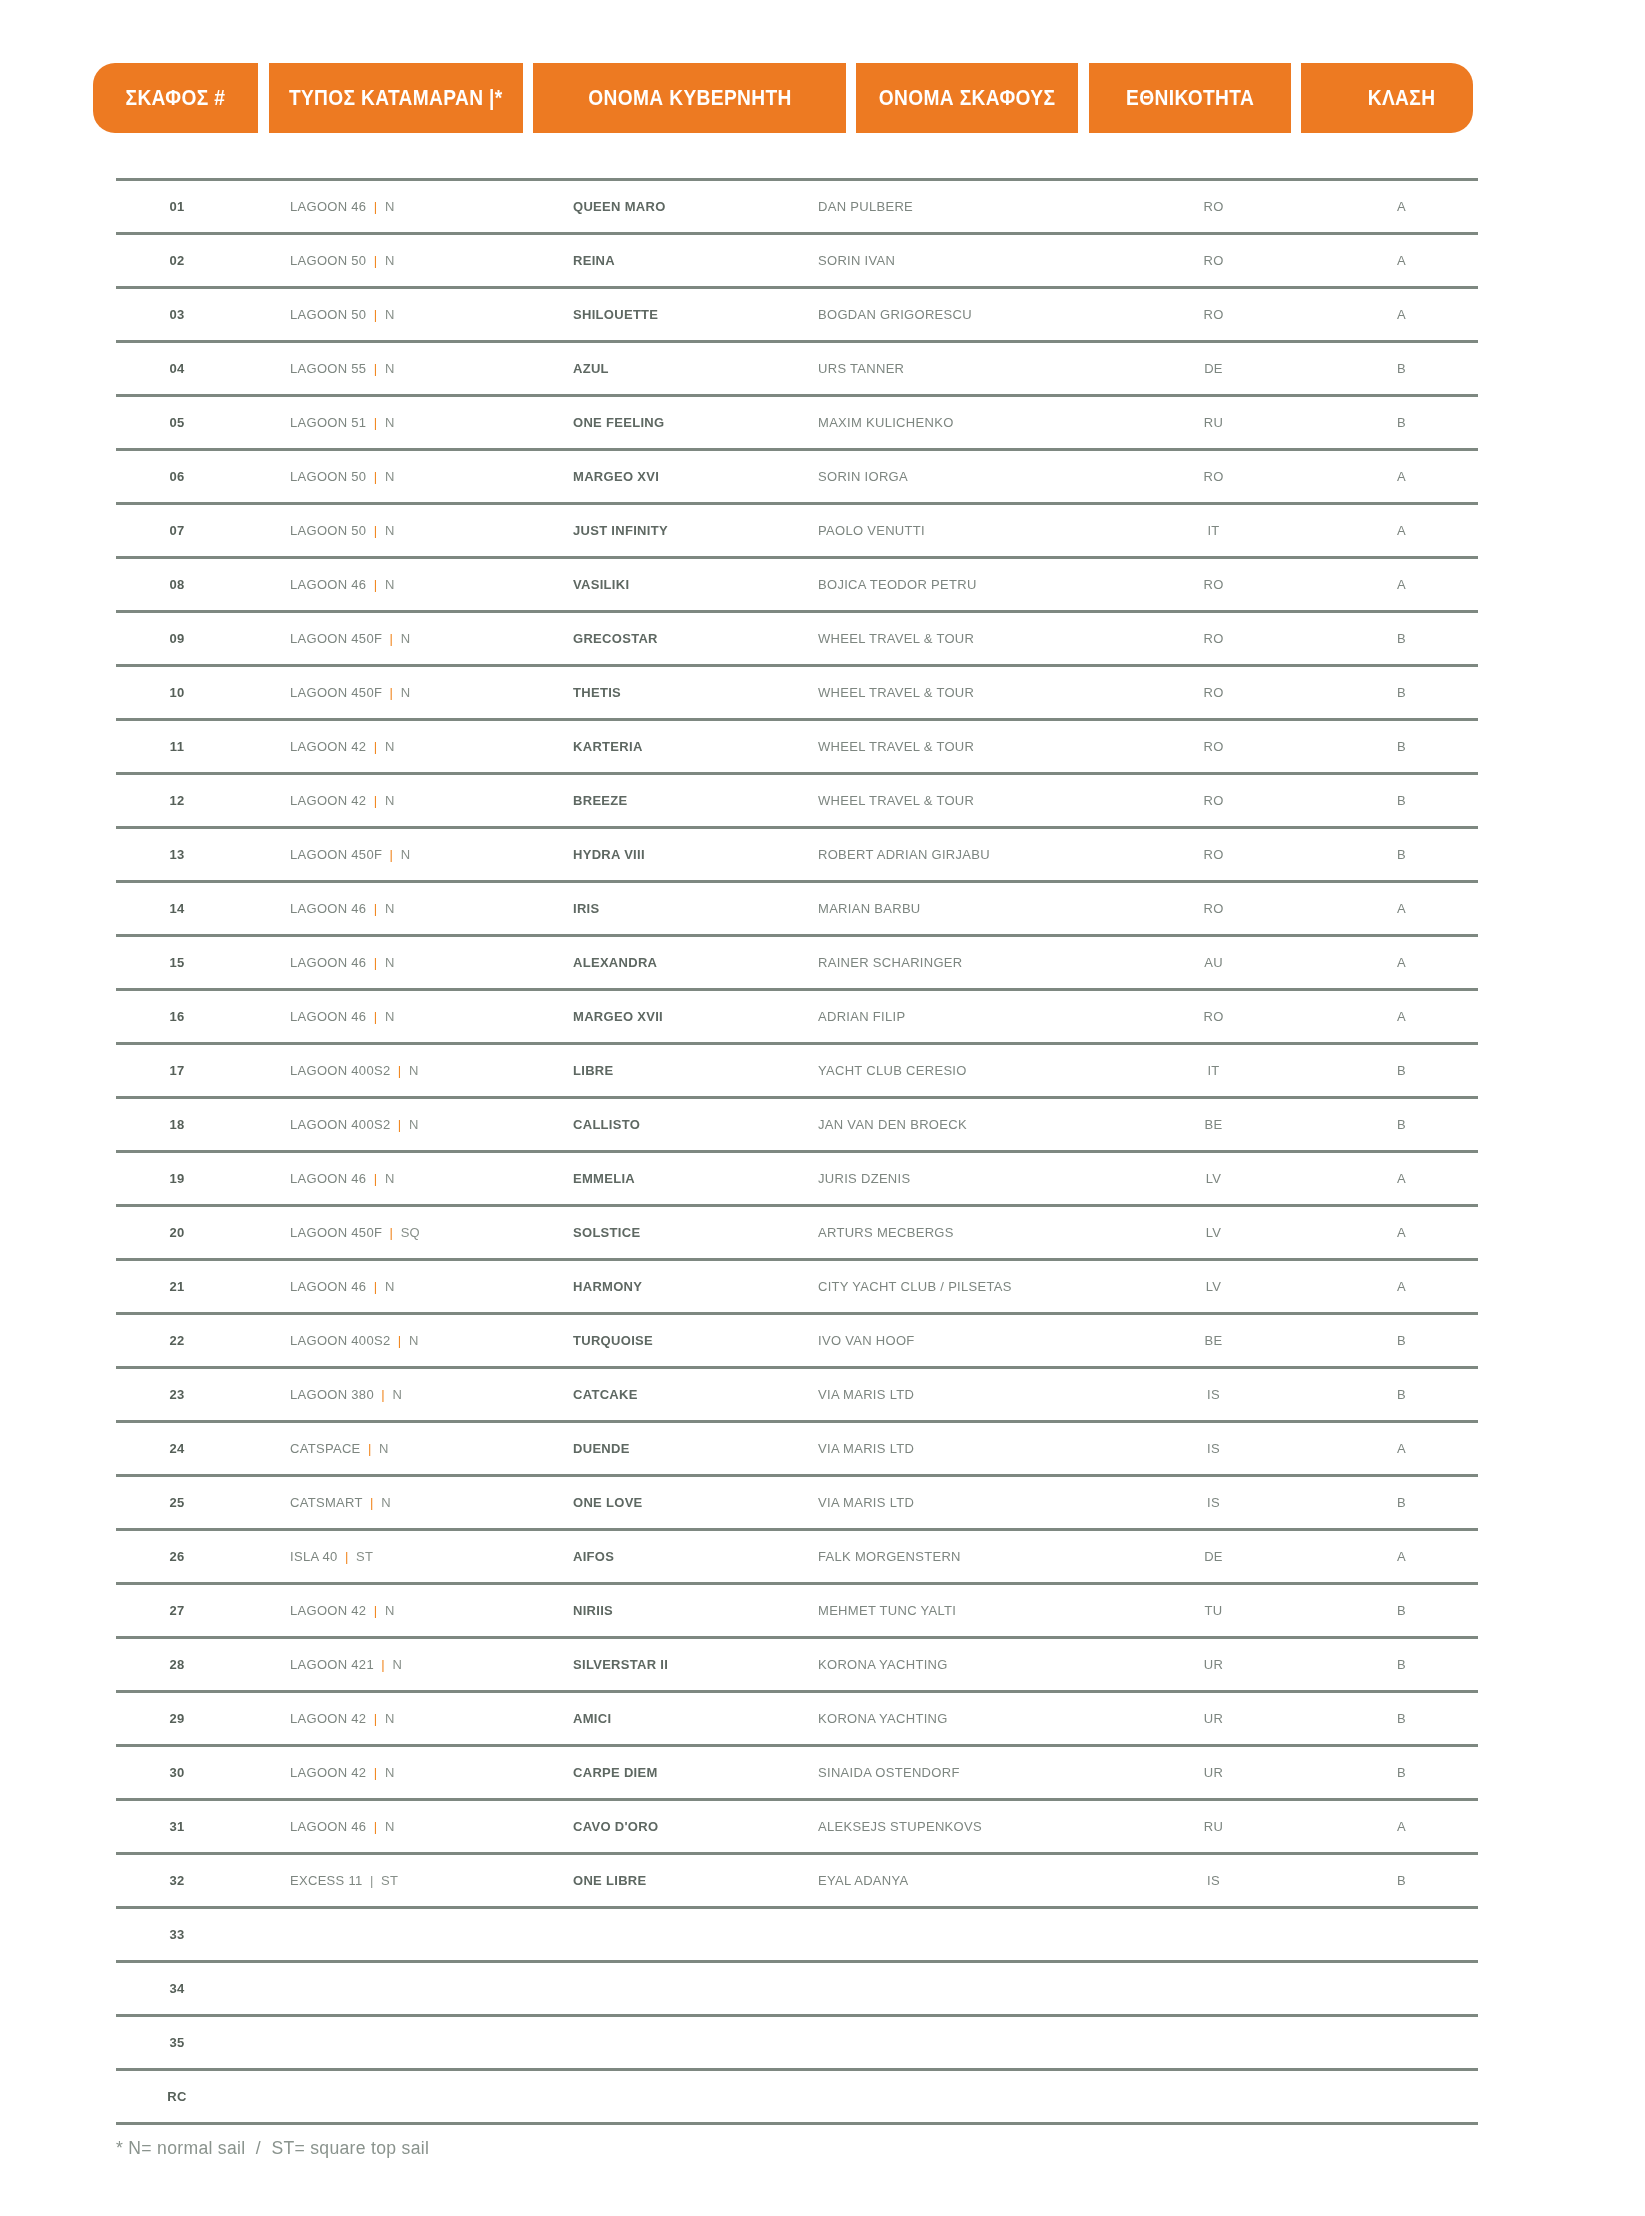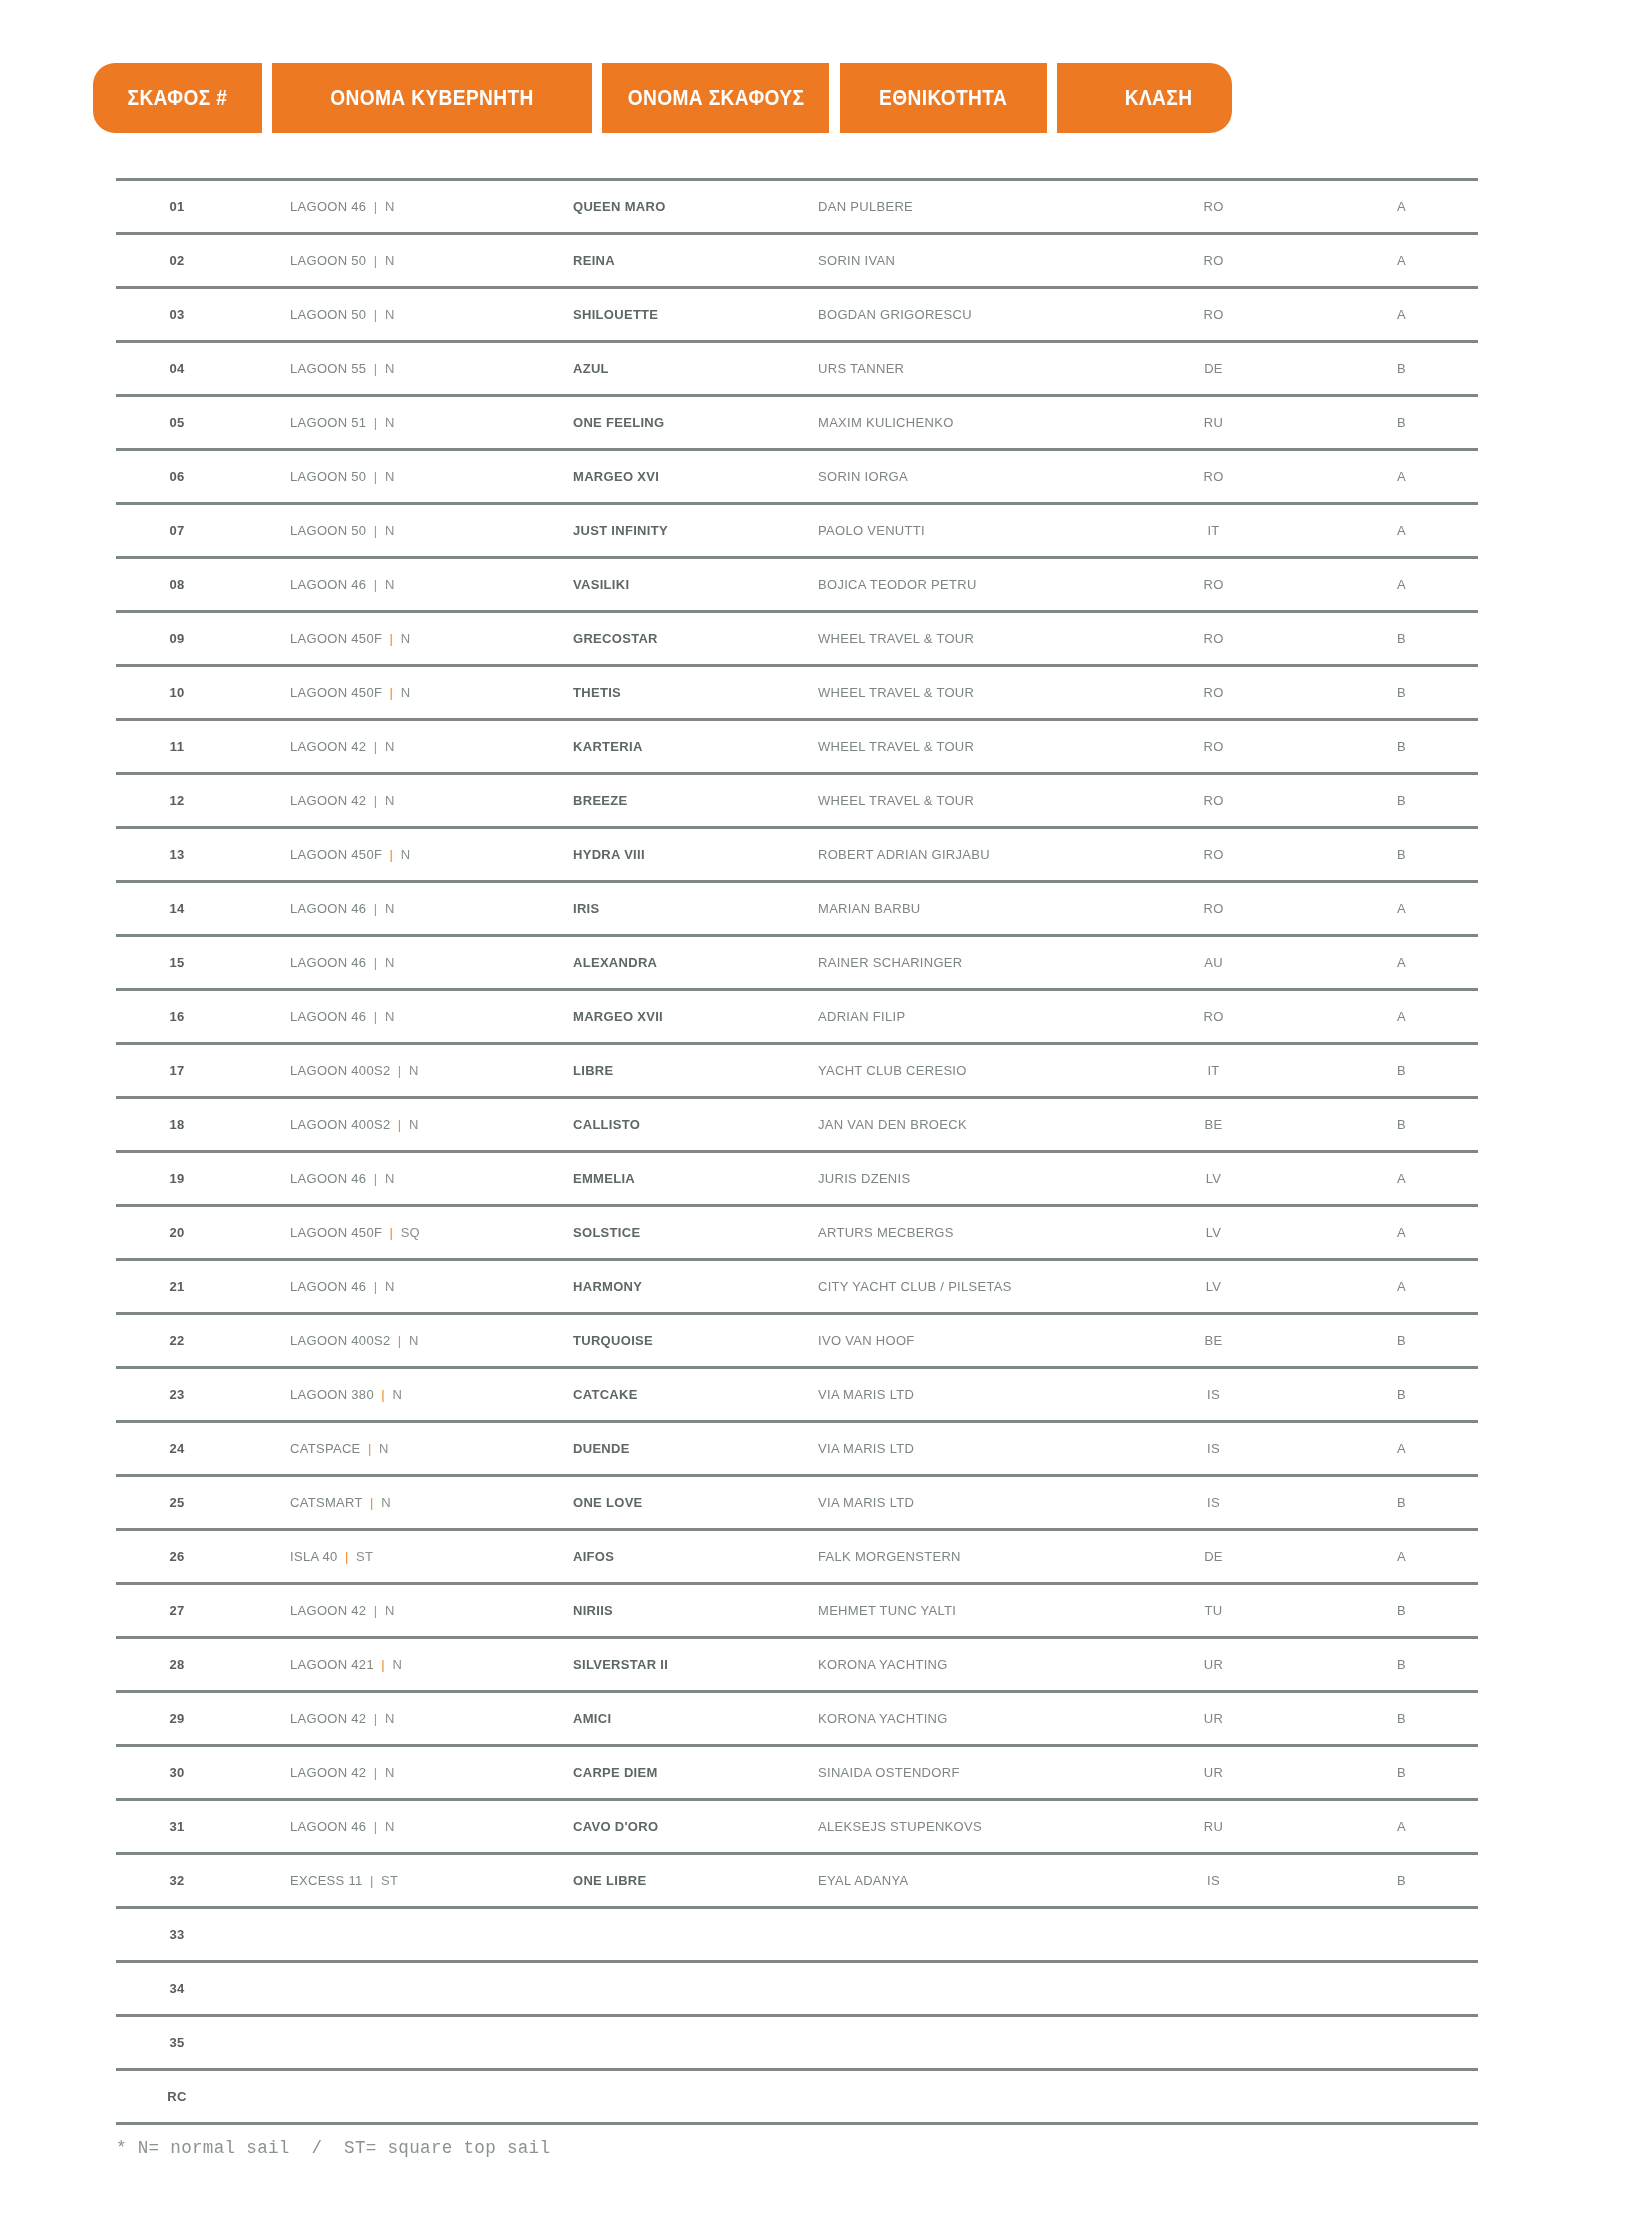--- a/index.html
+++ b/index.html
@@ -63,29 +63,31 @@
   .c-class{width:147px;margin-left:11px;text-align:center;}
   .pipe{color:var(--pipe-orange);margin:0 7.4px;font-weight:400;}
   .pipe.gray{color:var(--pipe-gray);}
   .sail{color:var(--text-sail);}
   
   .footnote{
     margin:13px 0 0 116px;
     font-size:17.6px;letter-spacing:0.3px;
     color:var(--footnote);
     white-space:pre;
-    font-family:Liberation Mono, monospace;
   }
 </style>
 </head>
 <body>
 
 <div class="thead">
   <div class="hcell hc1">
       <span>ΣΚΑΦΟΣ #</span>
+    </div>
+  <div class="hcell hc2">
+      <span>ΤΥΠΟΣ ΚΑΤΑΜΑΡΑΝ |*</span>
     </div>
   <div class="hcell hc4">
       <span>ΟΝΟΜΑ ΚΥΒΕΡΝΗΤΗ</span>
     </div>
   <div class="hcell hc3">
       <span>ΟΝΟΜΑ ΣΚΑΦΟΥΣ</span>
     </div>
   <div class="hcell hc5">
       <span>ΕΘΝΙΚΟΤΗΤΑ</span>
     </div>

